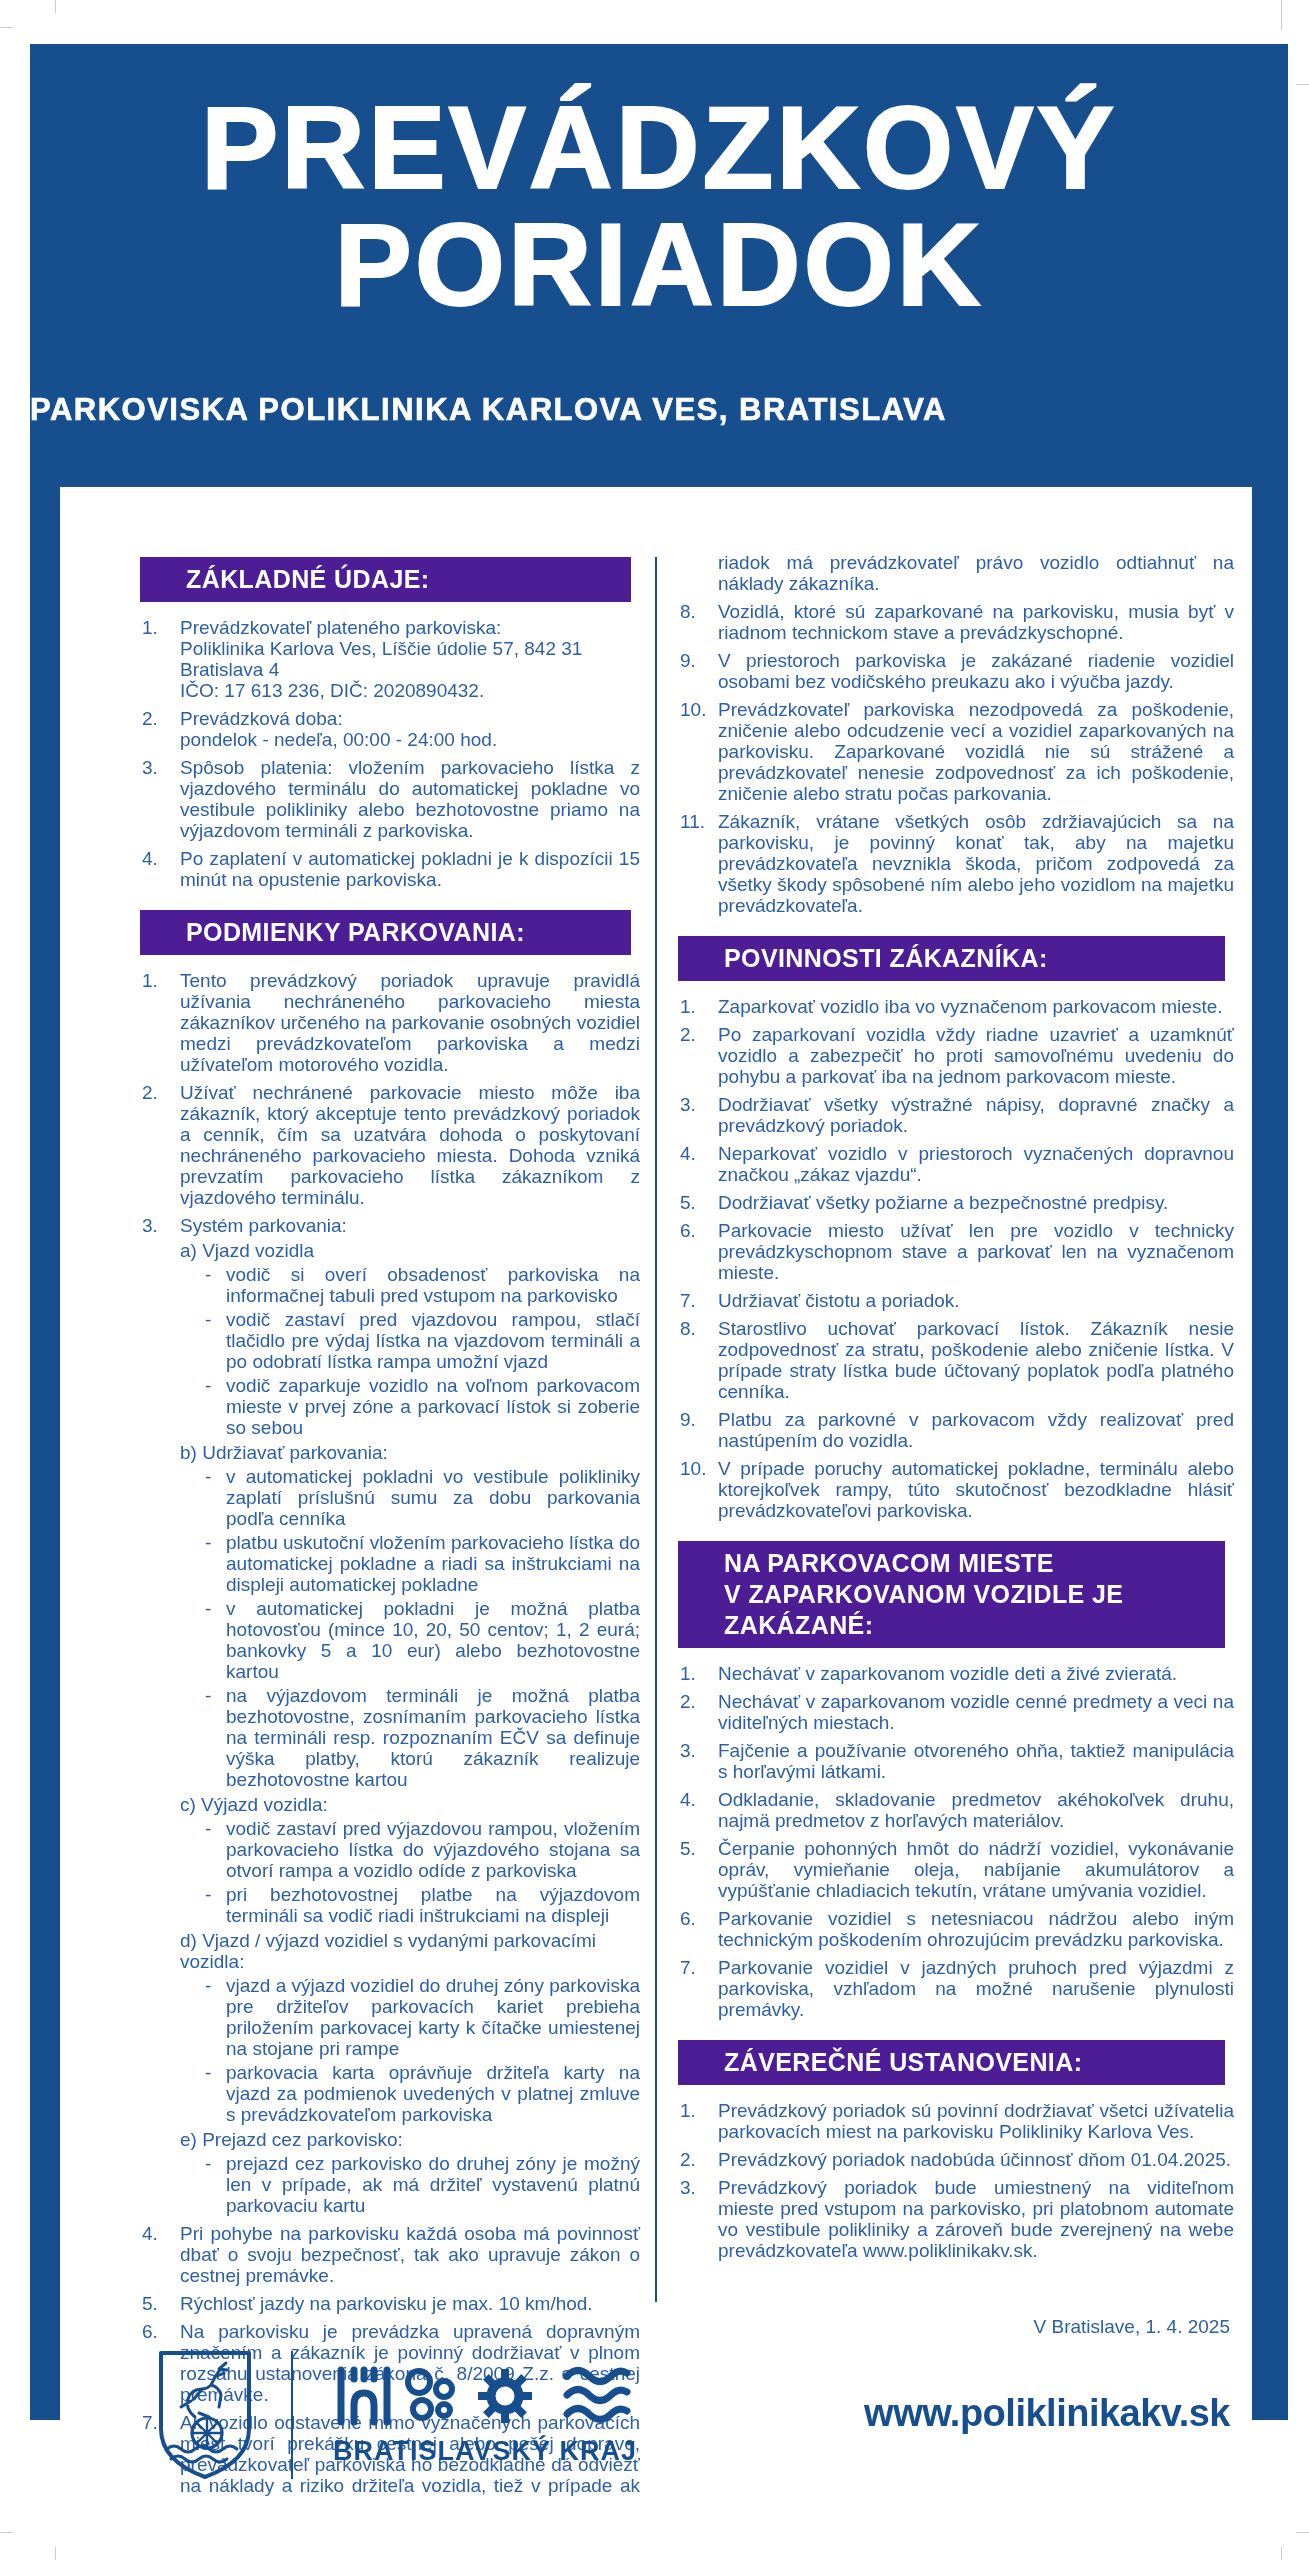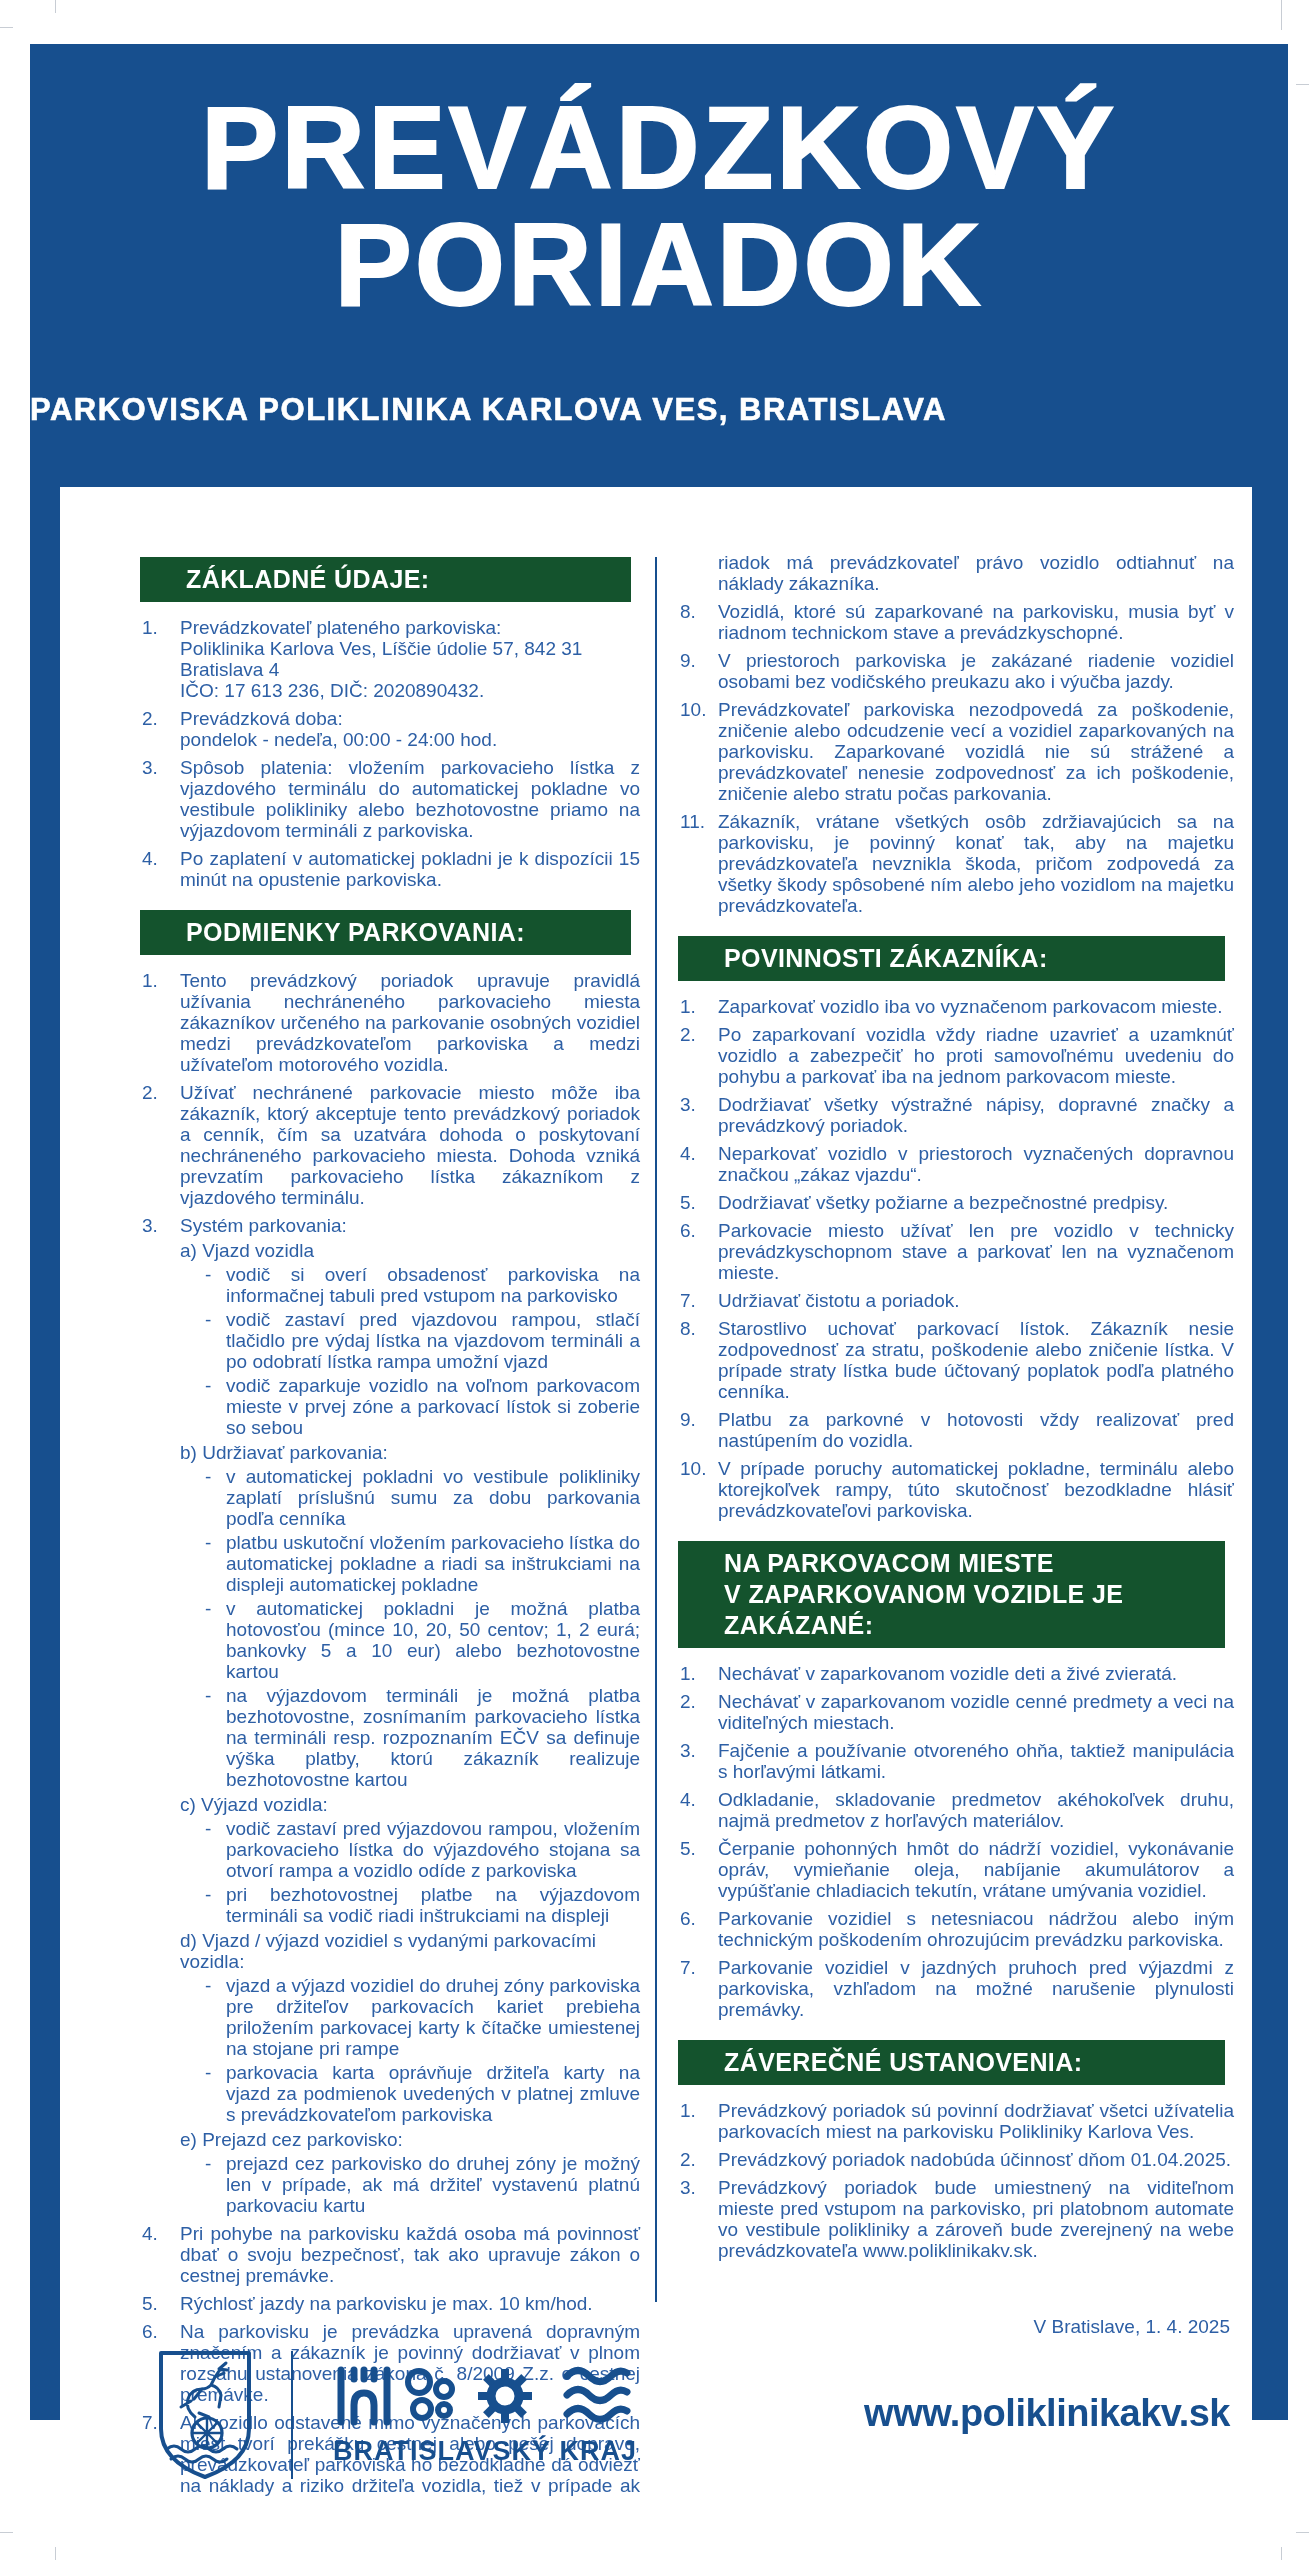--- a/index.html
+++ b/index.html
@@ -27,21 +27,21 @@
   .card {
     position:absolute; left:30px; top:443px; width:1192px; height:2010px;
     background:#ffffff; overflow:hidden;
   }
   .col { position:absolute; color:#2D5FA5; font-size:19px; line-height:21px; }
   .col-left  { left:80px;  top:70px; width:500px; }
   .col-right { left:618px; top:58px; width:556px; }
   .vdivider  { position:absolute; left:595px; top:70px; width:2px; height:1745px; background:#174F8E; }
 
   .section-header {
-    background:#14532d; color:#ffffff; font-weight:bold; font-size:25px;
+    background:#4c1d95; color:#ffffff; font-weight:bold; font-size:25px;
     line-height:31px; letter-spacing:0.4px; padding:7px 12px 7px 46px;
     margin:20px 9px 15px 0;
   }
   .col .section-header:first-child { margin-top:0; }
   .item { position:relative; padding-left:40px; margin:7px 0; }
   .item .num { position:absolute; left:2px; top:0; }
   .par  { text-align:justify; }
   .line { text-align:left; }
   .sub  { margin-top:4px; }
   .dash { position:relative; padding-left:46px; margin-top:3px; text-align:justify; }
@@ -213,21 +213,21 @@
         <div class="item">
           <span class="num">7.</span>
           <div class="par">Udržiavať čistotu a poriadok.</div>
         </div>
         <div class="item">
           <span class="num">8.</span>
           <div class="par">Starostlivo uchovať parkovací lístok. Zákazník nesie zodpovednosť za stratu, poškodenie alebo zničenie lístka. V prípade straty lístka bude účtovaný poplatok podľa platného cenníka.</div>
         </div>
         <div class="item">
           <span class="num">9.</span>
-          <div class="par">Platbu za parkovné v hotovosti vždy realizovať pred nastúpením do vozidla.</div>
+          <div class="par">Platbu za parkovné v parkovacom vždy realizovať pred nastúpením do vozidla.</div>
         </div>
         <div class="item">
           <span class="num">10.</span>
           <div class="par">V prípade poruchy automatickej pokladne, terminálu alebo ktorejkoľvek rampy, túto skutočnosť bezodkladne hlásiť prevádzkovateľovi parkoviska.</div>
         </div>
         <div class="section-header">
           <div>NA PARKOVACOM MIESTE</div>
           <div>V ZAPARKOVANOM VOZIDLE JE ZAKÁZANÉ:</div>
         </div>
         <div class="item">

